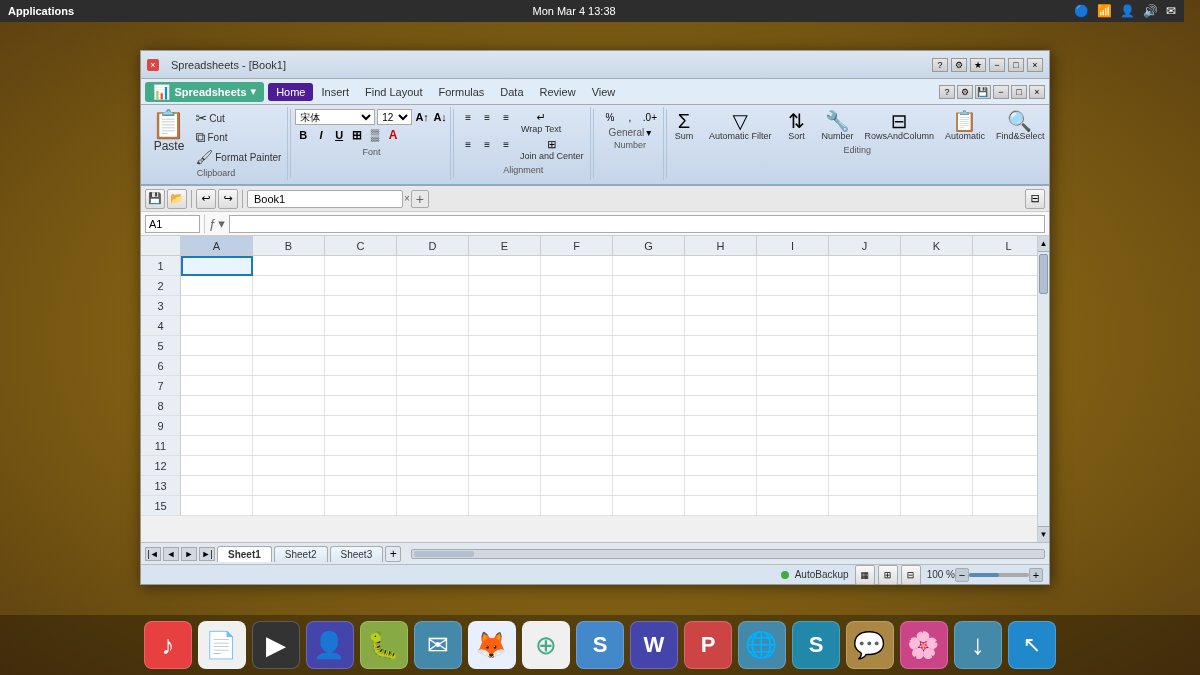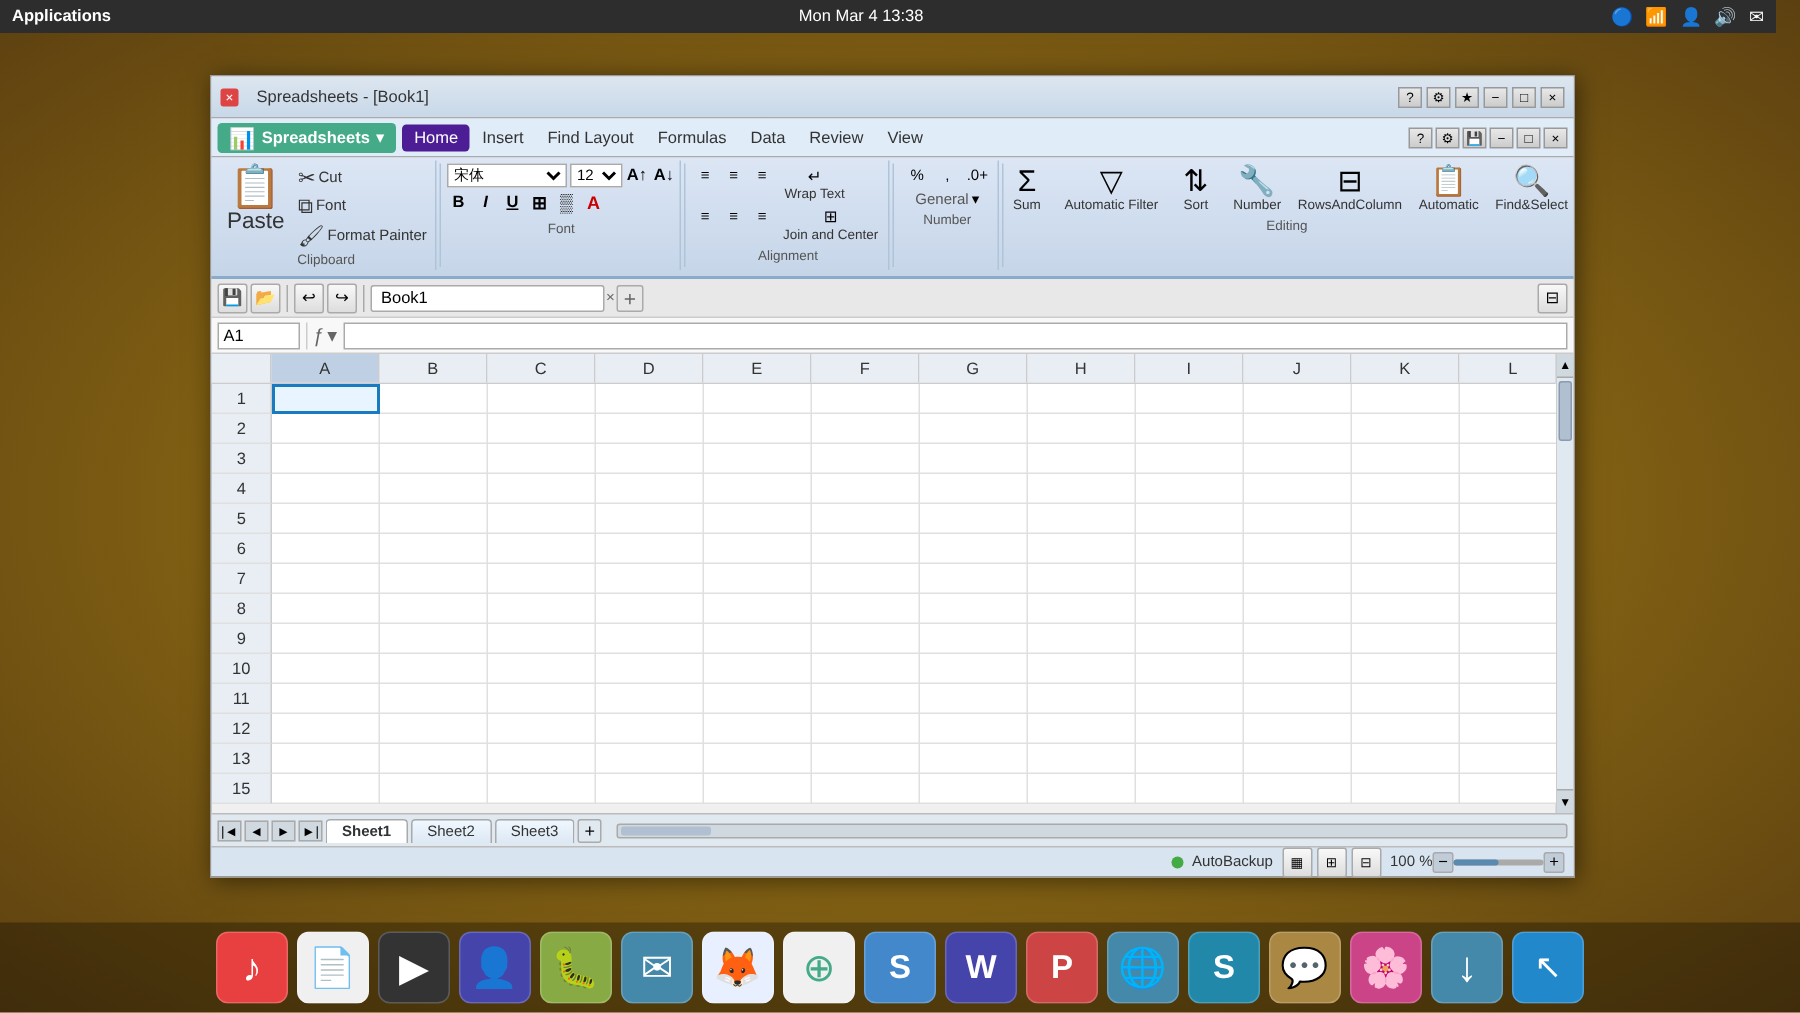--- a/index.html
+++ b/index.html
@@ -233,21 +233,21 @@
     }
     .paste-btn {
       display: flex;
       flex-direction: column;
       align-items: center;
       cursor: pointer;
       padding: 2px 4px;
       border-radius: 3px;
     }
     .paste-icon { font-size: 28px; line-height: 1; }
-    .paste-label { font-size: 15px; color: #333; }
+    .paste-label { font-size: 12px; color: #333; }
 
     .clipboard-right {
       display: flex;
       flex-direction: column;
       justify-content: center;
       gap: 1px;
     }
 
     
     .font-row {
@@ -950,35 +950,20 @@
               <div class="grid-cell col-f"></div>
               <div class="grid-cell col-g"></div>
               <div class="grid-cell col-h"></div>
               <div class="grid-cell col-i"></div>
               <div class="grid-cell col-j"></div>
               <div class="grid-cell col-k"></div>
               <div class="grid-cell col-l"></div>
             </div>
           <div class="grid-row">
               <div class="row-number">9</div>
-              <div class="grid-cell col-a"></div>
-              <div class="grid-cell col-b"></div>
-              <div class="grid-cell col-c"></div>
-              <div class="grid-cell col-d"></div>
-              <div class="grid-cell col-e"></div>
-              <div class="grid-cell col-f"></div>
-              <div class="grid-cell col-g"></div>
-              <div class="grid-cell col-h"></div>
-              <div class="grid-cell col-i"></div>
-              <div class="grid-cell col-j"></div>
-              <div class="grid-cell col-k"></div>
-              <div class="grid-cell col-l"></div>
-            </div>
-          <div class="grid-row">
-              <div class="row-number">10</div>
               <div class="grid-cell col-a"></div>
               <div class="grid-cell col-b"></div>
               <div class="grid-cell col-c"></div>
               <div class="grid-cell col-d"></div>
               <div class="grid-cell col-e"></div>
               <div class="grid-cell col-f"></div>
               <div class="grid-cell col-g"></div>
               <div class="grid-cell col-h"></div>
               <div class="grid-cell col-i"></div>
               <div class="grid-cell col-j"></div>

